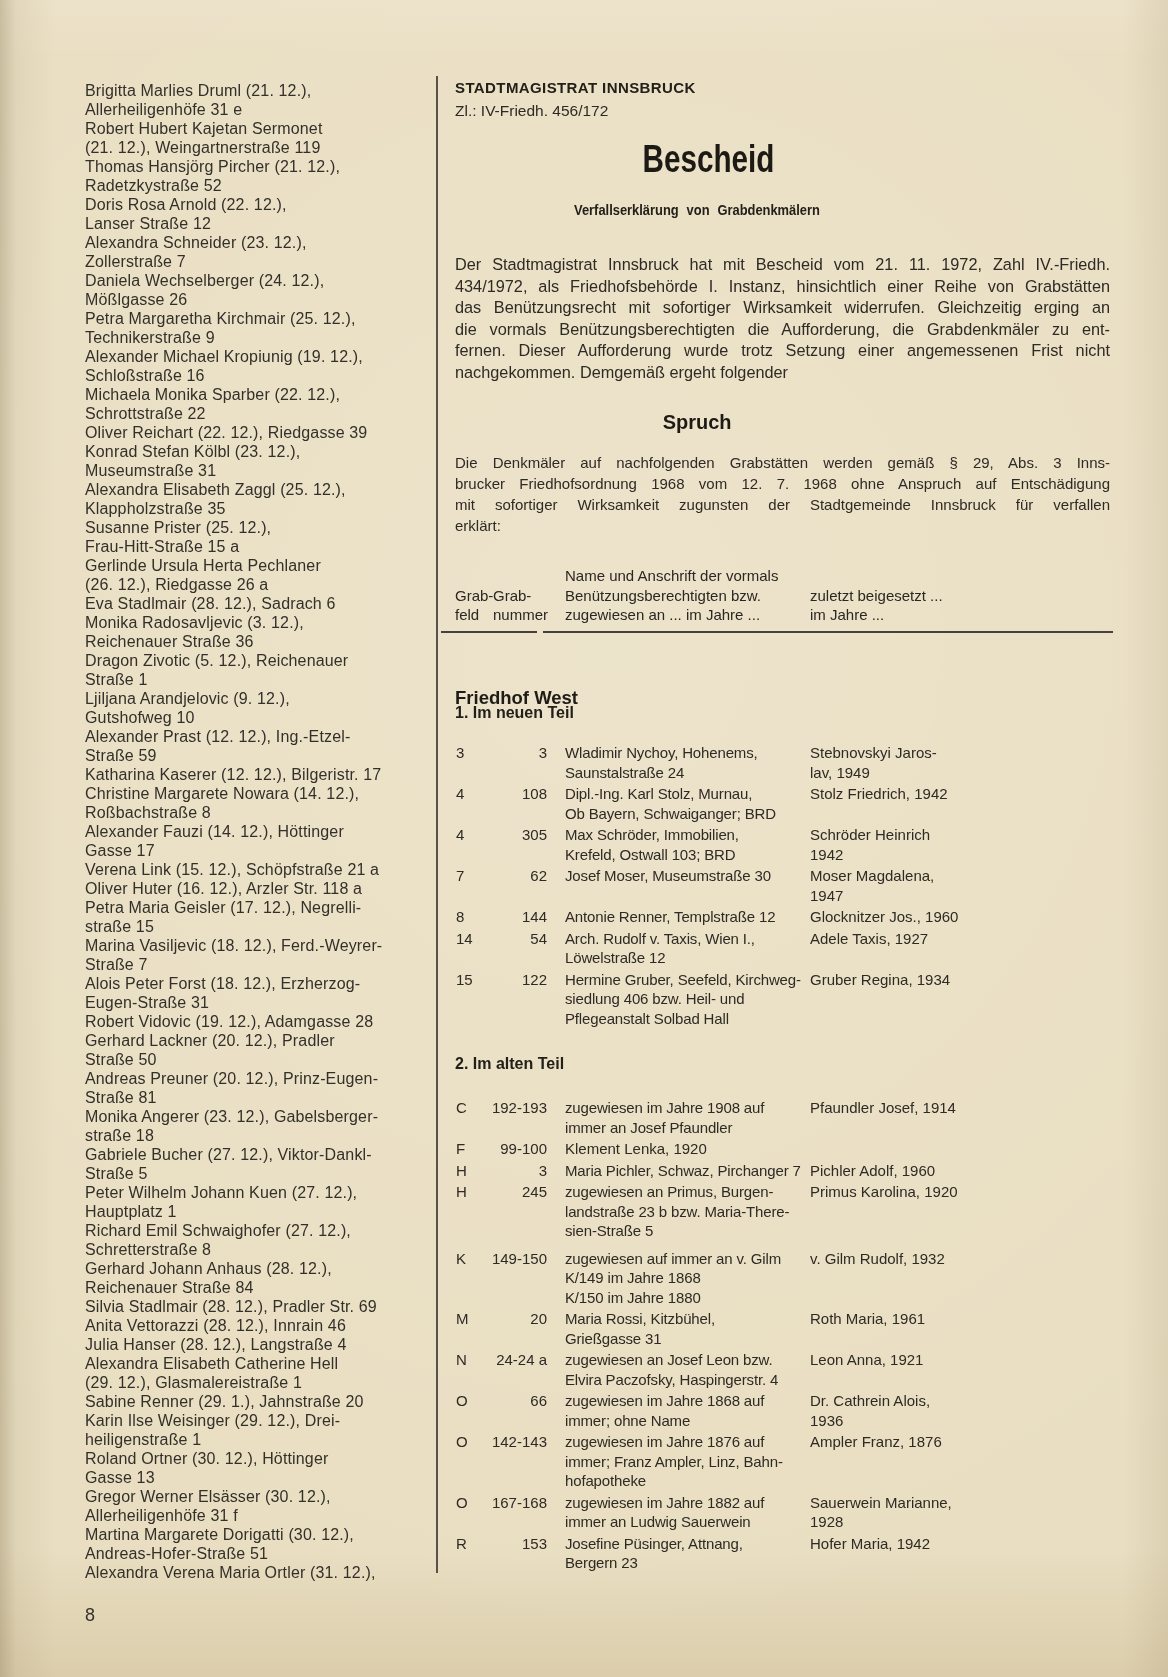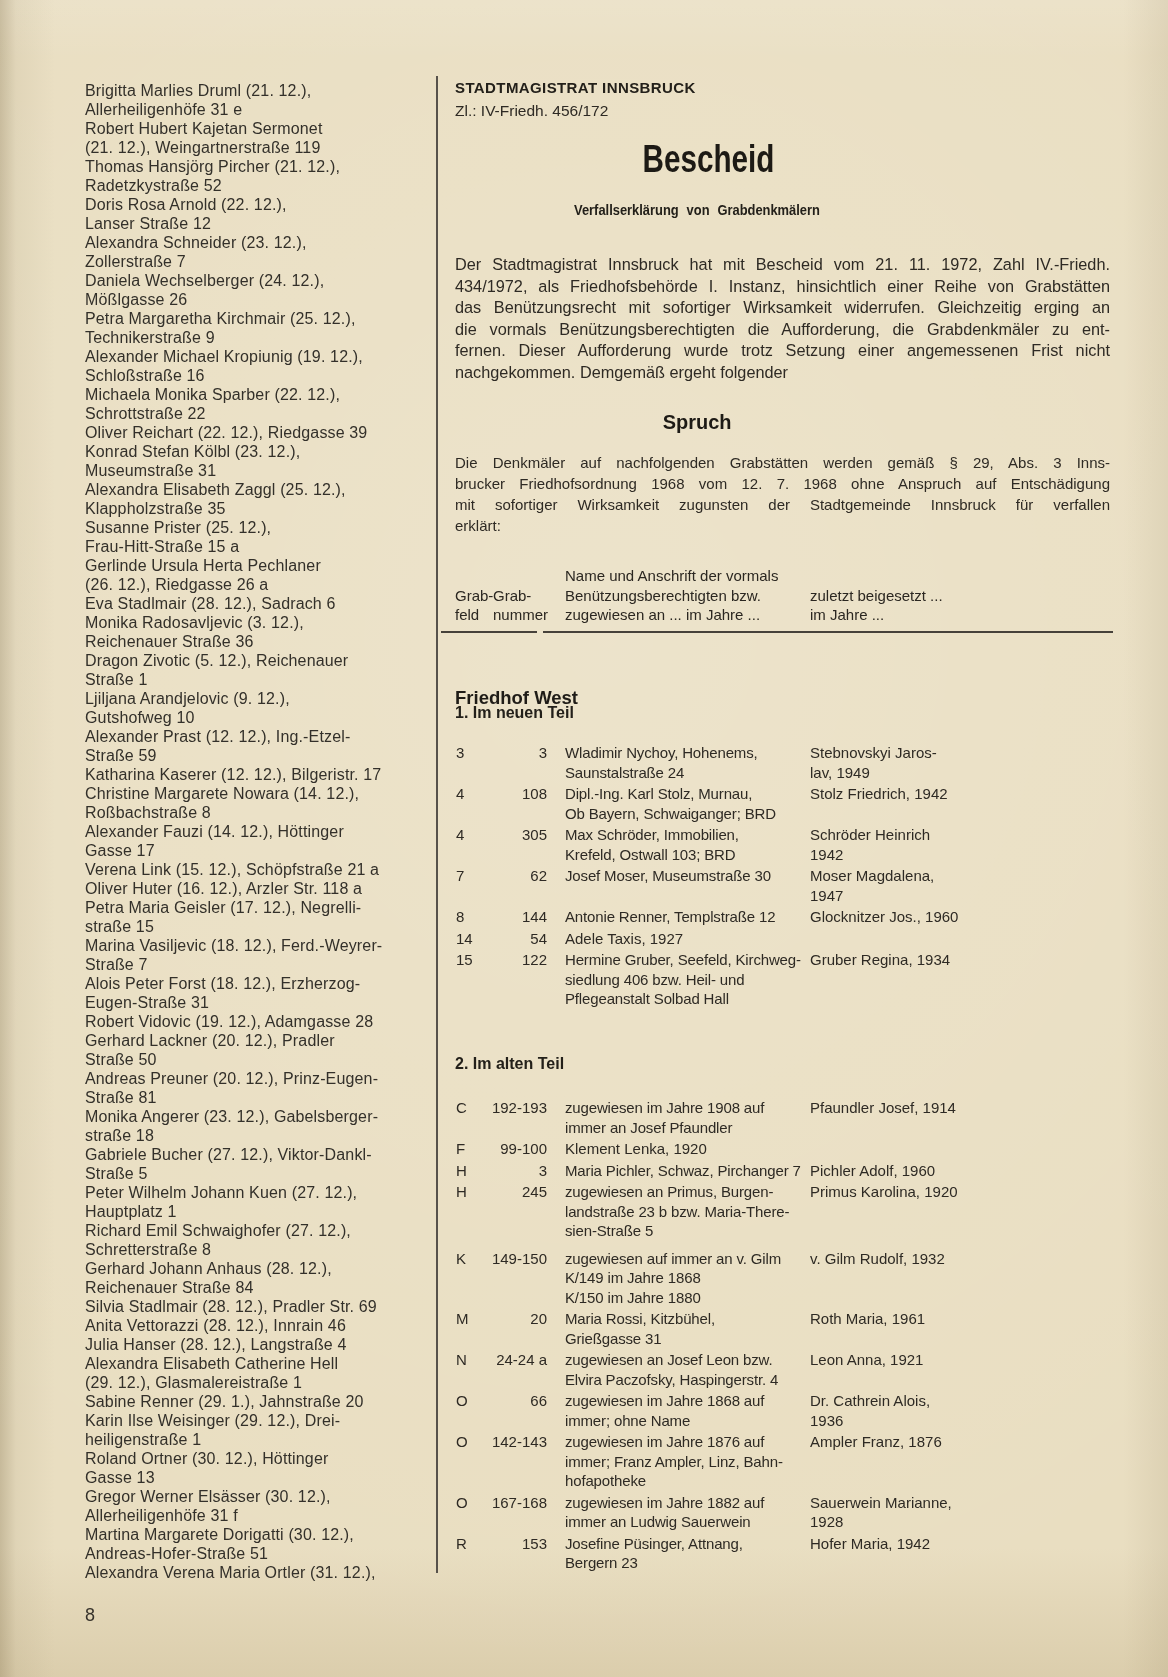--- a/index.html
+++ b/index.html
@@ -285,20 +285,24 @@
           <div class="c3">
             <div>Antonie Renner, Templstraße 12</div>
           </div>
           <div class="c4">
             <div>Glocknitzer Jos., 1960</div>
           </div>
         </div>
         <div class="trow">
           <div class="c1">14</div>
           <div class="c2">54</div>
+          <div class="c3">
+            <div>Arch. Rudolf v. Taxis, Wien I.,</div>
+            <div>Löwelstraße 12</div>
+          </div>
           <div class="c4">
             <div>Adele Taxis, 1927</div>
           </div>
         </div>
         <div class="trow">
           <div class="c1">15</div>
           <div class="c2">122</div>
           <div class="c3">
             <div>Hermine Gruber, Seefeld, Kirchweg-</div>
             <div>siedlung 406 bzw. Heil- und</div>

